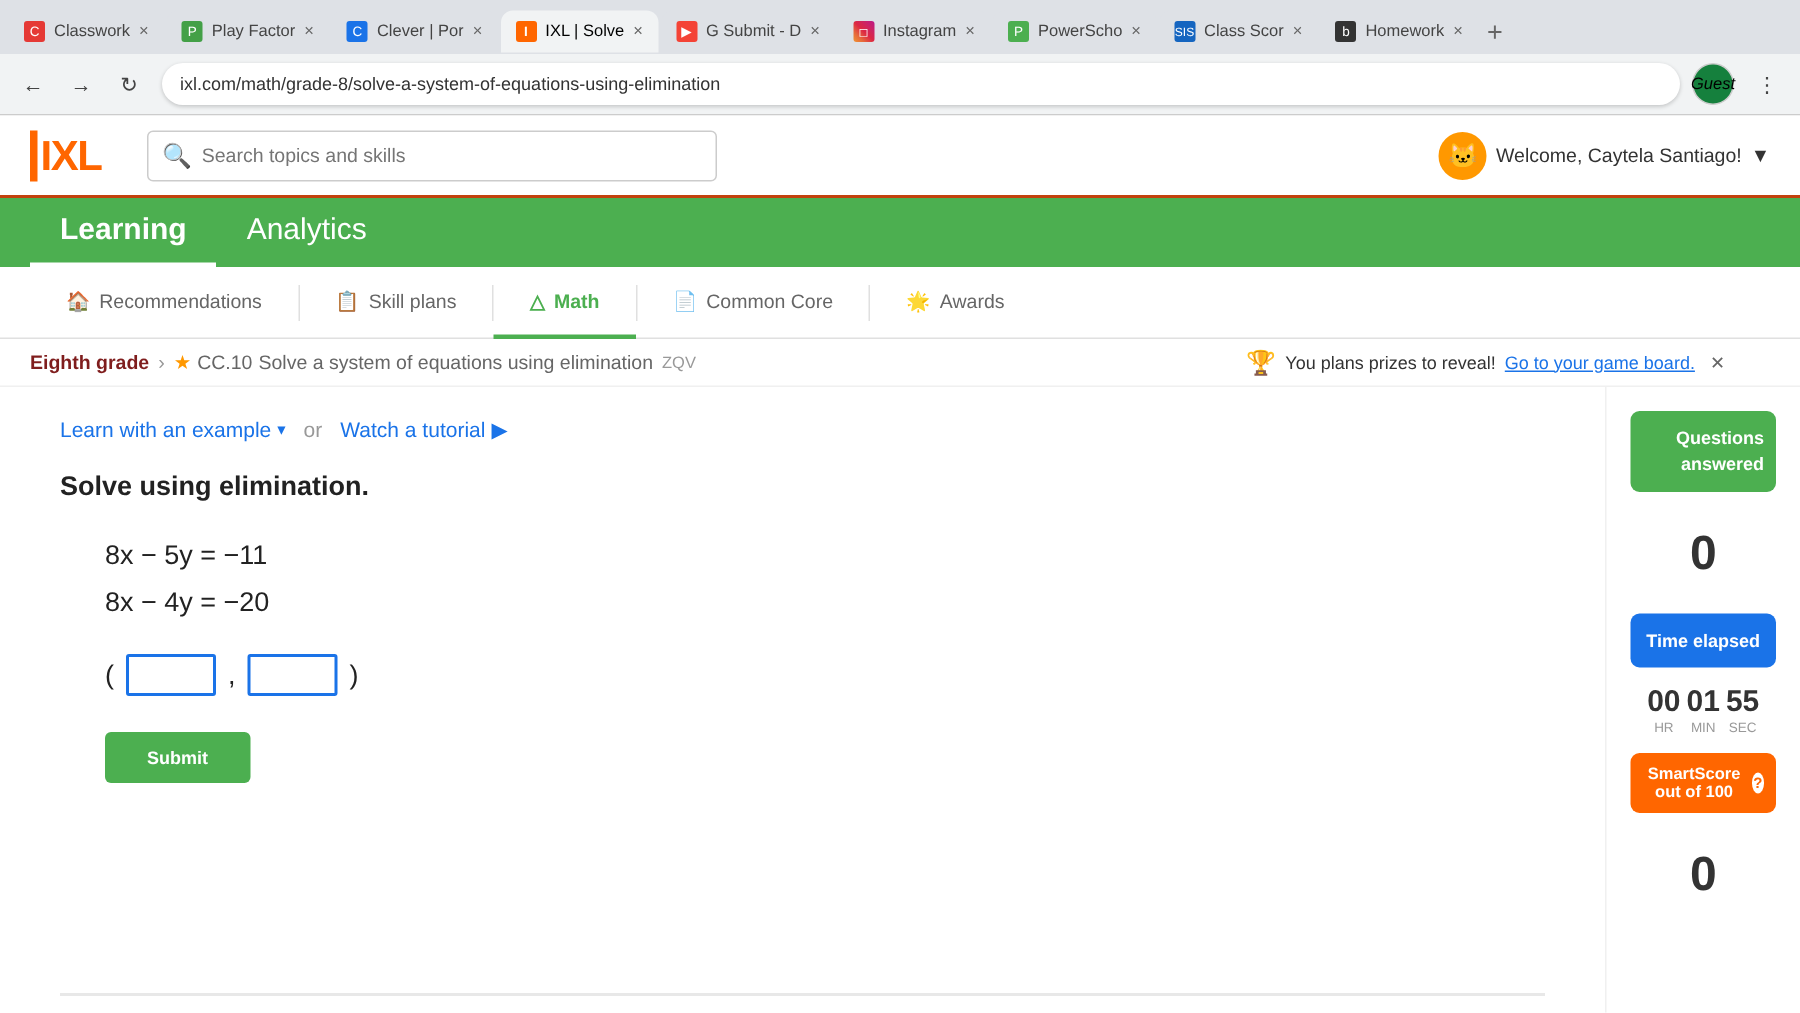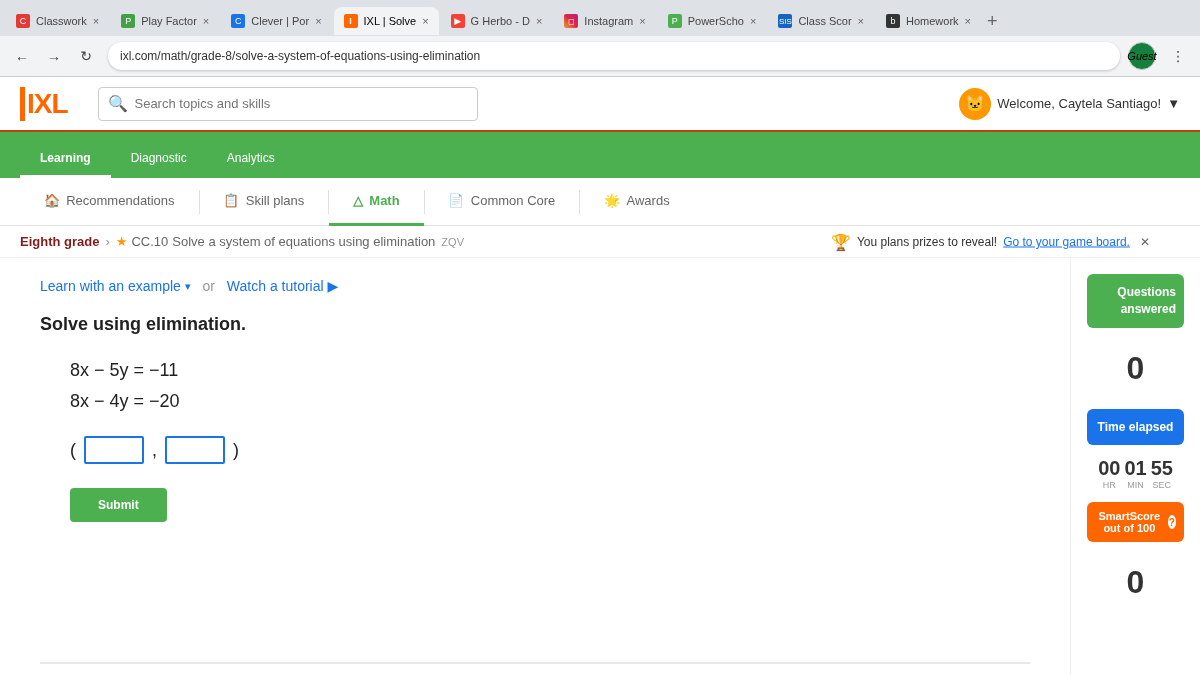--- a/index.html
+++ b/index.html
@@ -136,21 +136,21 @@
     .main-nav {
       background: #4caf50;
       display: flex;
       align-items: flex-end;
       padding: 0 20px;
       height: 46px;
     }
     .nav-item {
       padding: 12px 20px 10px;
       color: #fff;
-      font-size: 12px;
+      font-size: 20px;
       cursor: pointer;
       font-weight: 500;
       border-bottom: 3px solid transparent;
     }
     .nav-item.active {
       border-bottom: 3px solid #fff;
       font-weight: 700;
     }
 
     
@@ -398,21 +398,21 @@
       <span class="tab-title">Clever | Por</span>
       <span class="tab-close">×</span>
     </div>
     <div class="tab active">
       <div class="tab-favicon" style="background:#ff6600;color:#fff;font-weight:900;">I</div>
       <span class="tab-title">IXL | Solve</span>
       <span class="tab-close">×</span>
     </div>
     <div class="tab">
       <div class="tab-favicon" style="background:#f44336;color:#fff;">▶</div>
-      <span class="tab-title">G Herbo - D</span>
+      <span class="tab-title">G Submit - D</span>
       <span class="tab-close">×</span>
     </div>
     <div class="tab">
       <div class="tab-favicon" style="background:linear-gradient(45deg,#f09433,#e6683c,#dc2743,#cc2366,#bc1888);color:#fff;font-size:8px;">◻</div>
       <span class="tab-title">Instagram</span>
       <span class="tab-close">×</span>
     </div>
     <div class="tab">
       <div class="tab-favicon" style="background:#4caf50;color:#fff;">P</div>
       <span class="tab-title">PowerScho</span>
@@ -453,21 +453,20 @@
   </div>
   <div class="welcome-text">
     <div class="avatar-icon">🐱</div>
     <span>Welcome, Caytela Santiago!</span>
     <span style="cursor:pointer;">▼</span>
   </div>
 </div>
 
 <div class="main-nav">
   <div class="nav-item active">Learning</div>
-  <div class="nav-item">Diagnostic</div>
   <div class="nav-item">Analytics</div>
 </div>
 
 <div class="sub-nav">
   <div class="sub-nav-item">
     <span>🏠</span>
     <span>Recommendations</span>
   </div>
   <div class="sub-nav-divider"></div>
   <div class="sub-nav-item">

